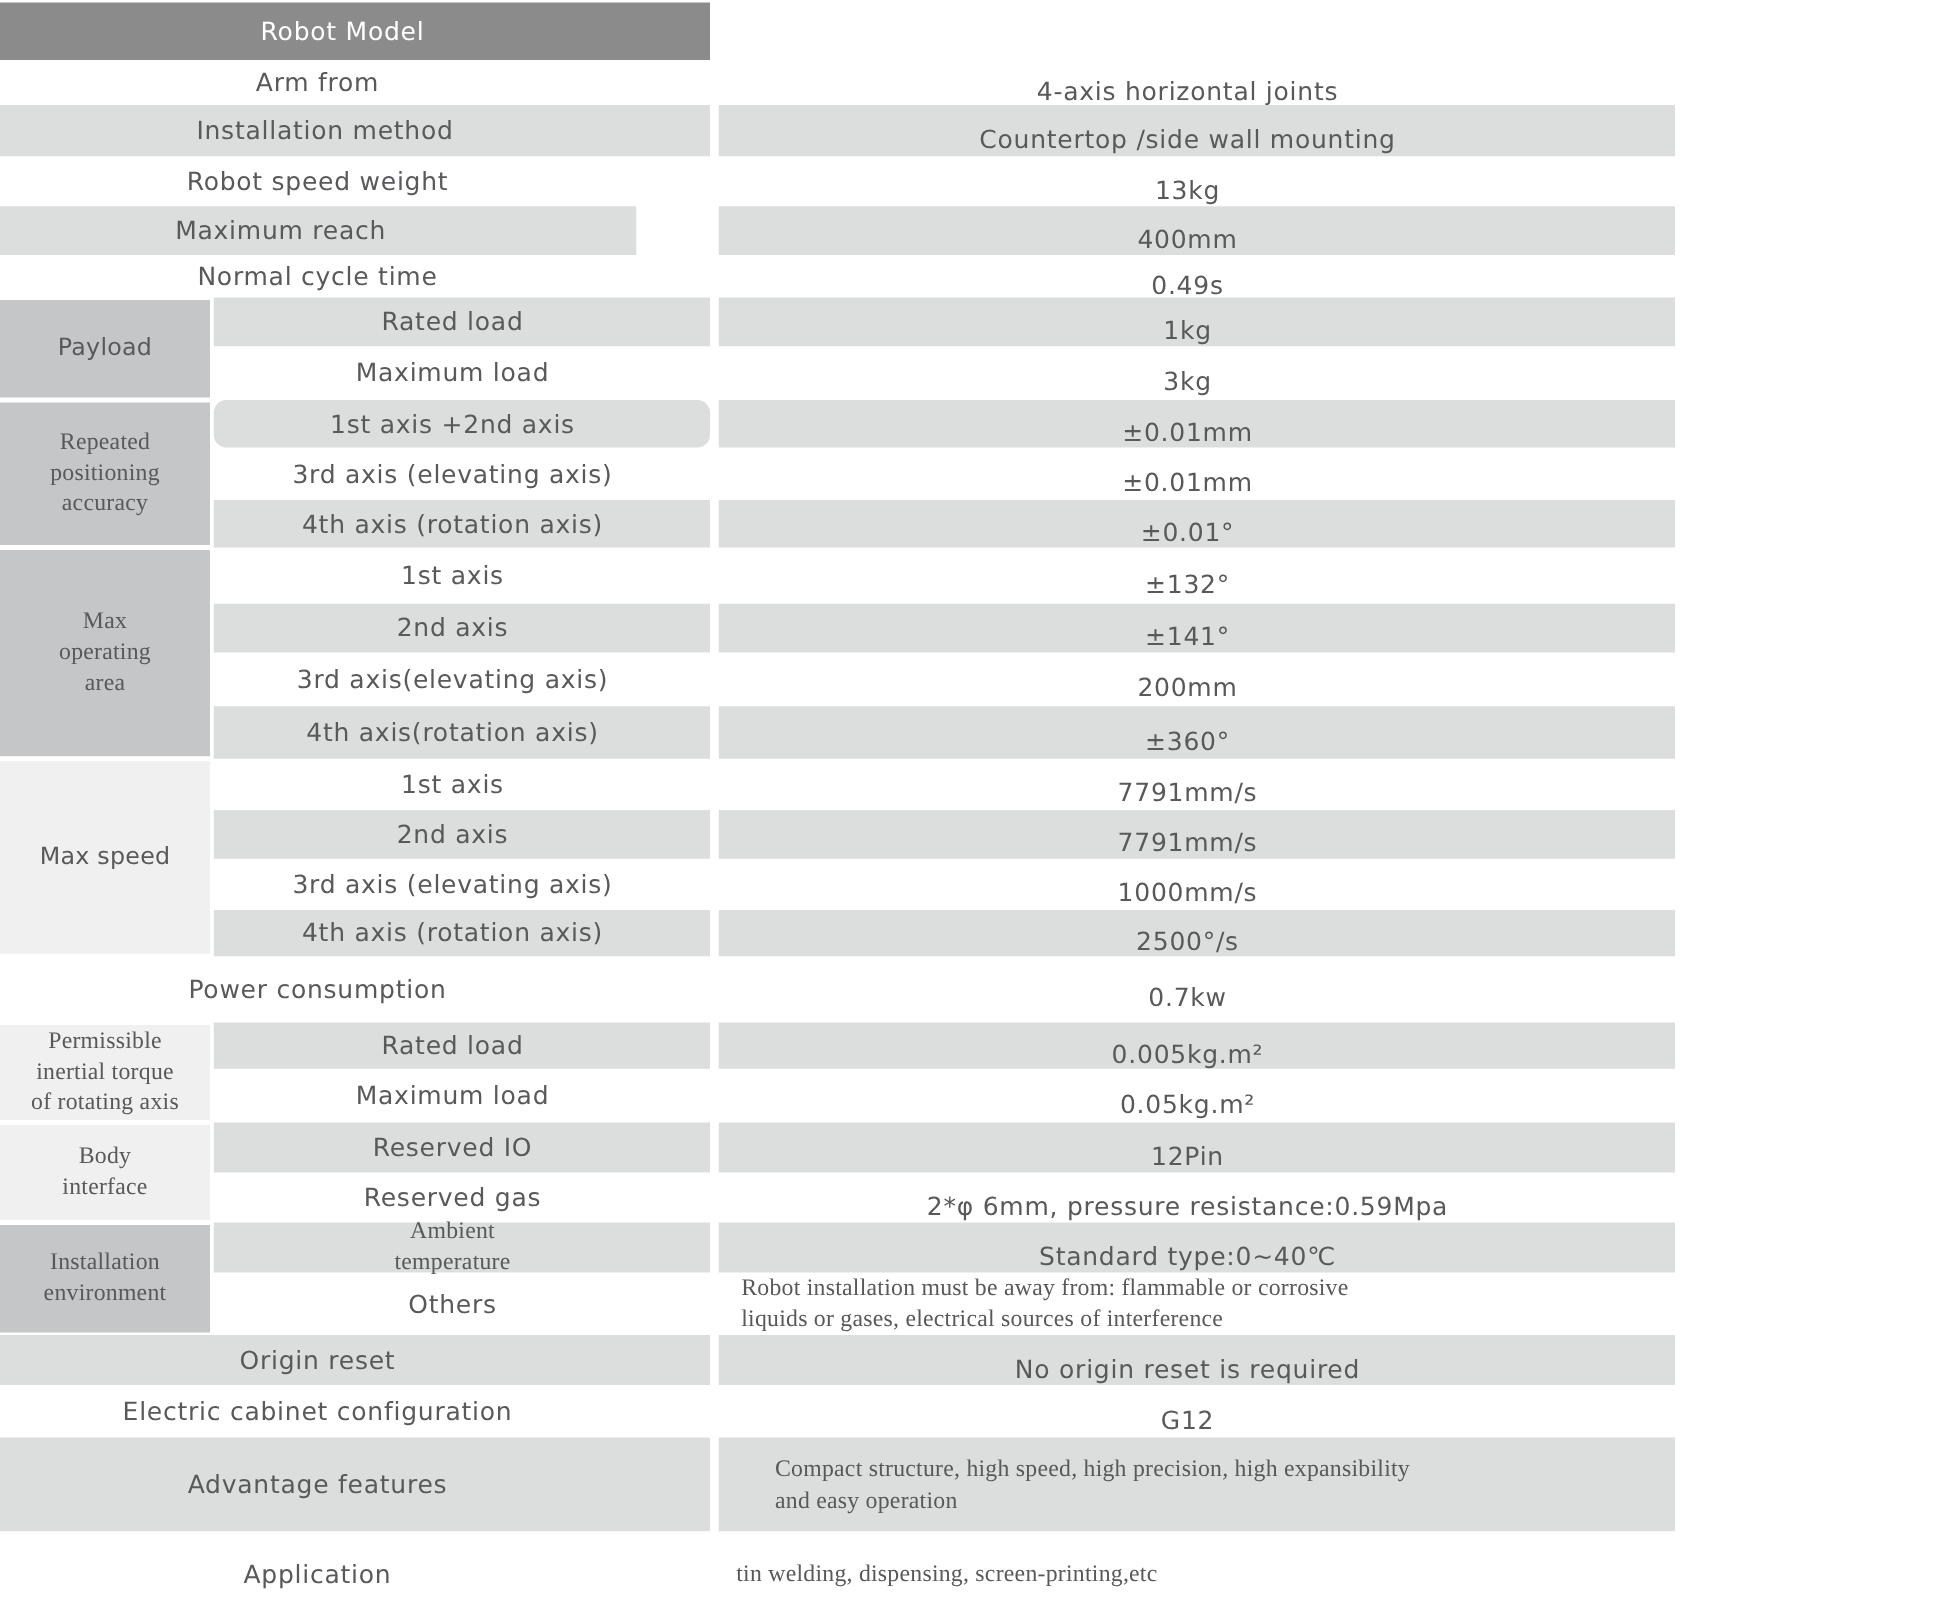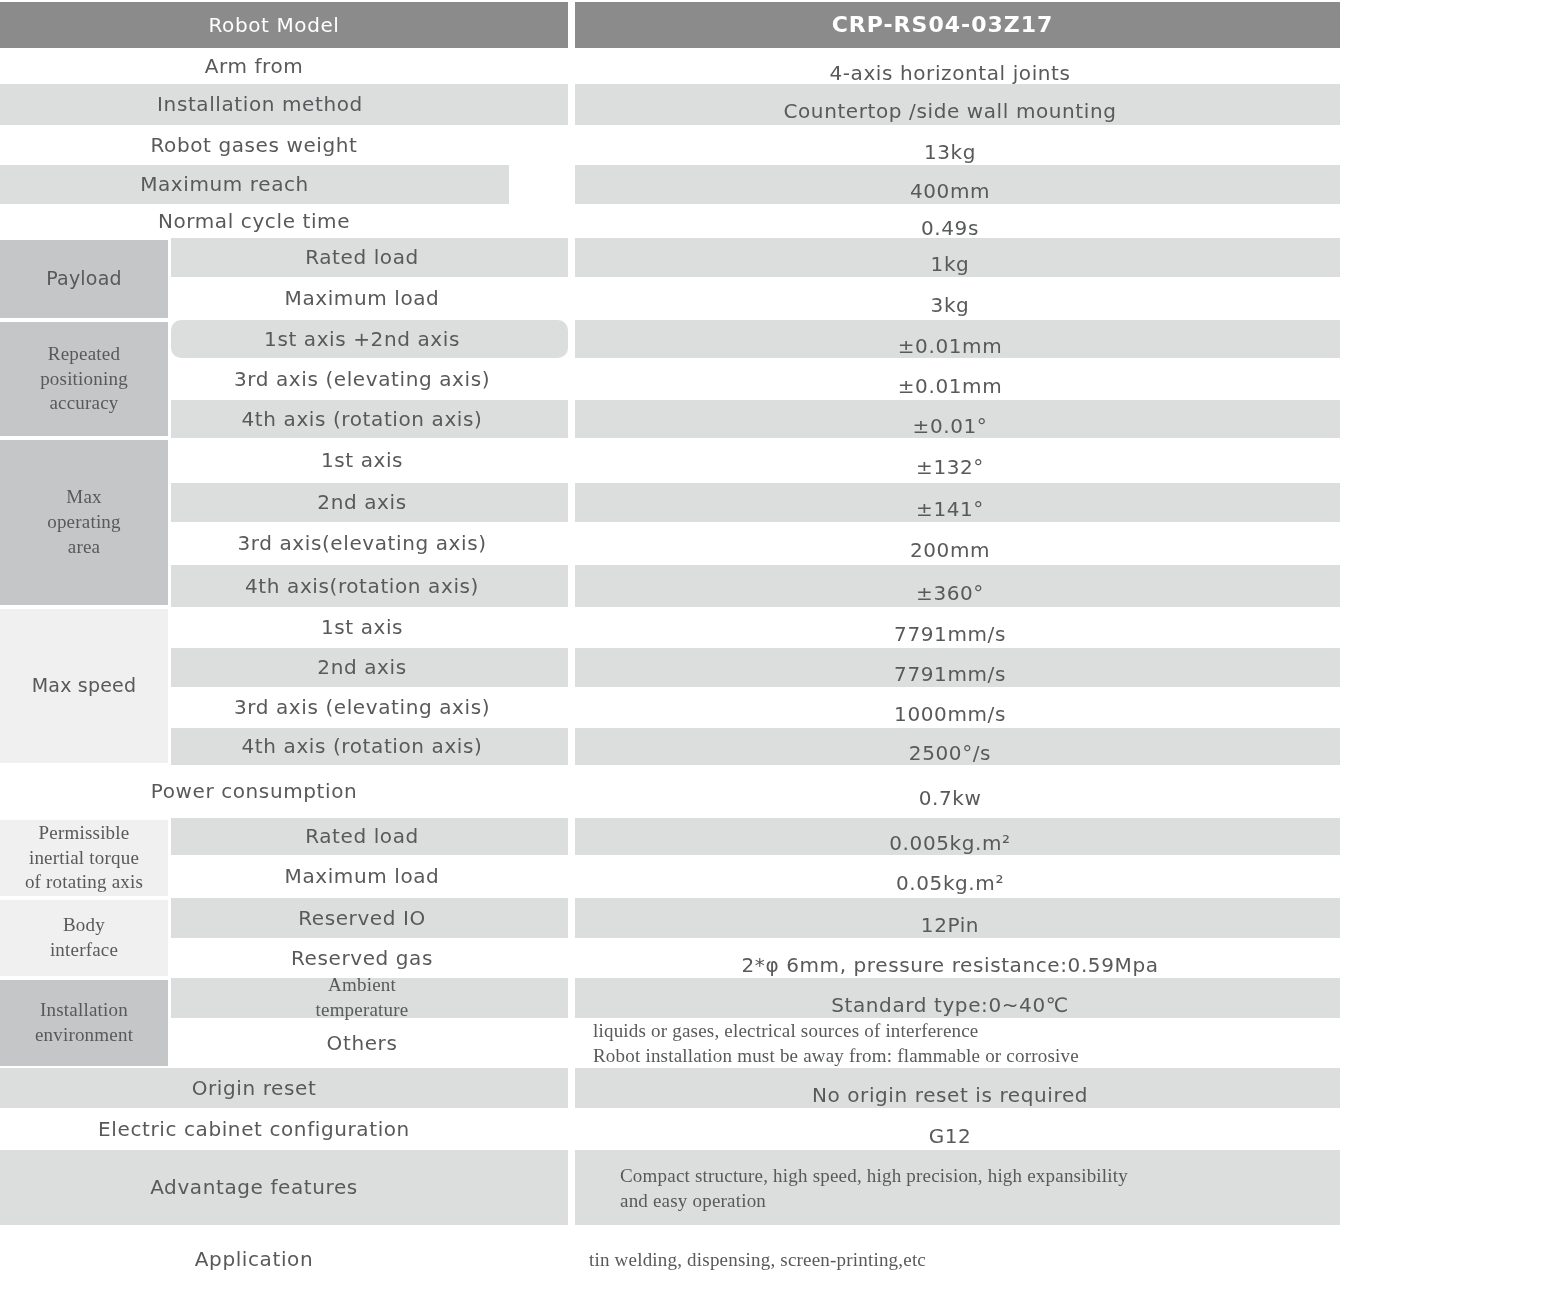--- a/index.html
+++ b/index.html
@@ -26,27 +26,26 @@
   .multi { font-size:19px; letter-spacing:0.2px; }
   .multi .ln { line-height:1.3;font-family:Liberation Serif, serif; }
   .group-cell { font-size:19px; letter-spacing:0.2px; line-height:1.15; text-align:center; }
   .ln { white-space:nowrap; }
 </style>
 </head>
 <body>
 
 <div class="sheet">
   <div class="cell header-cell h-label" style="background: rgb(138, 139, 138); color: rgb(255, 255, 255);">Robot Model</div>
-  <div class="cell header-cell h-value" style="background: rgb(138, 139, 138); color: rgb(255, 255, 255);">CRP-RS04-03Z17</div>
   <div id="rows">
       <div class="cell label-cell" style="left: 0px; top: 48px; width: 568px; height: 36px; background: transparent; padding-right: 60px;">Arm from</div>
       <div class="cell value-cell" style="left: 575px; top: 48px; width: 765px; height: 36px; background: transparent; padding-right: 15px; padding-top: 14px;">4-axis horizontal joints</div>
       <div class="cell label-cell" style="left: 0px; top: 84px; width: 568px; height: 41px; background: rgb(220, 222, 221); padding-right: 48px;">Installation method</div>
       <div class="cell value-cell" style="left: 575px; top: 84px; width: 765px; height: 41px; background: rgb(220, 222, 221); padding-right: 15px; padding-top: 14px;">Countertop /side wall mounting</div>
-      <div class="cell label-cell" style="left: 0px; top: 125px; width: 568px; height: 40px; background: transparent; padding-right: 60px;">Robot gases weight</div>
+      <div class="cell label-cell" style="left: 0px; top: 125px; width: 568px; height: 40px; background: transparent; padding-right: 60px;">Robot speed weight</div>
       <div class="cell value-cell" style="left: 575px; top: 125px; width: 765px; height: 40px; background: transparent; padding-right: 15px; padding-top: 14px;">13kg</div>
       <div class="cell label-cell" style="left: 0px; top: 165px; width: 509px; height: 39px; background: rgb(220, 222, 221); padding-right: 60px;">Maximum reach</div>
       <div class="cell value-cell" style="left: 575px; top: 165px; width: 765px; height: 39px; background: rgb(220, 222, 221); padding-right: 15px; padding-top: 14px;">400mm</div>
       <div class="cell label-cell" style="left: 0px; top: 204px; width: 568px; height: 34px; background: transparent; padding-right: 60px;">Normal cycle time</div>
       <div class="cell value-cell" style="left: 575px; top: 204px; width: 765px; height: 34px; background: transparent; padding-right: 15px; padding-top: 14px;">0.49s</div>
       <div class="cell label-cell" style="left: 171px; top: 238px; width: 397px; height: 39px; background: rgb(220, 222, 221); padding-right: 15px;">Rated load</div>
       <div class="cell value-cell" style="left: 575px; top: 238px; width: 765px; height: 39px; background: rgb(220, 222, 221); padding-right: 15px; padding-top: 14px;">1kg</div>
       <div class="cell label-cell" style="left: 171px; top: 277px; width: 397px; height: 43px; background: transparent; padding-right: 15px;">Maximum load</div>
       <div class="cell value-cell" style="left: 575px; top: 277px; width: 765px; height: 43px; background: transparent; padding-right: 15px; padding-top: 14px;">3kg</div>
       <div class="cell label-cell" style="left: 171px; top: 320px; width: 397px; height: 38px; background: rgb(220, 222, 221); padding-right: 15px; border-radius: 10px;">1st axis +2nd axis</div>
@@ -81,22 +80,22 @@
       <div class="cell value-cell" style="left: 575px; top: 898px; width: 765px; height: 40px; background: rgb(220, 222, 221); padding-right: 15px; padding-top: 14px;">12Pin</div>
       <div class="cell label-cell" style="left: 171px; top: 938px; width: 397px; height: 40px; background: transparent; padding-right: 15px;">Reserved gas</div>
       <div class="cell value-cell" style="left: 575px; top: 938px; width: 765px; height: 40px; background: transparent; padding-right: 15px; padding-top: 14px;">2*φ 6mm, pressure resistance:0.59Mpa</div>
       <div class="cell label-cell multi" style="left: 171px; top: 978px; width: 397px; height: 40px; background: rgb(220, 222, 221); padding-right: 15px;">
         <div class="ln">Ambient</div>
         <div class="ln">temperature</div>
       </div>
       <div class="cell value-cell" style="left: 575px; top: 978px; width: 765px; height: 40px; background: rgb(220, 222, 221); padding-right: 15px; padding-top: 14px;">Standard type:0~40℃</div>
       <div class="cell label-cell" style="left: 171px; top: 1018px; width: 397px; height: 50px; background: transparent; padding-right: 15px;">Others</div>
       <div class="cell value-cell left multi" style="left: 575px; top: 1018px; width: 765px; height: 50px; background: transparent; padding-left: 18px; padding-top: 2px;">
+        <div class="ln">Robot installation must be away from: flammable or corrosive</div>
         <div class="ln">liquids or gases, electrical sources of interference</div>
-        <div class="ln">Robot installation must be away from: flammable or corrosive</div>
       </div>
       <div class="cell label-cell" style="left: 0px; top: 1068px; width: 568px; height: 40px; background: rgb(220, 222, 221); padding-right: 60px;">Origin reset</div>
       <div class="cell value-cell" style="left: 575px; top: 1068px; width: 765px; height: 40px; background: rgb(220, 222, 221); padding-right: 15px; padding-top: 14px;">No origin reset is required</div>
       <div class="cell label-cell" style="left: 0px; top: 1108px; width: 568px; height: 42px; background: transparent; padding-right: 60px;">Electric cabinet configuration</div>
       <div class="cell value-cell" style="left: 575px; top: 1108px; width: 765px; height: 42px; background: transparent; padding-right: 15px; padding-top: 14px;">G12</div>
       <div class="cell label-cell" style="left: 0px; top: 1150px; width: 568px; height: 75px; background: rgb(220, 222, 221); padding-right: 60px;">Advantage features</div>
       <div class="cell value-cell left multi" style="left: 575px; top: 1150px; width: 765px; height: 75px; background: rgb(220, 222, 221); padding-left: 45px; padding-top: 2px;">
         <div class="ln">Compact structure, high speed, high precision, high expansibility</div>
         <div class="ln">and easy operation</div>
       </div>

